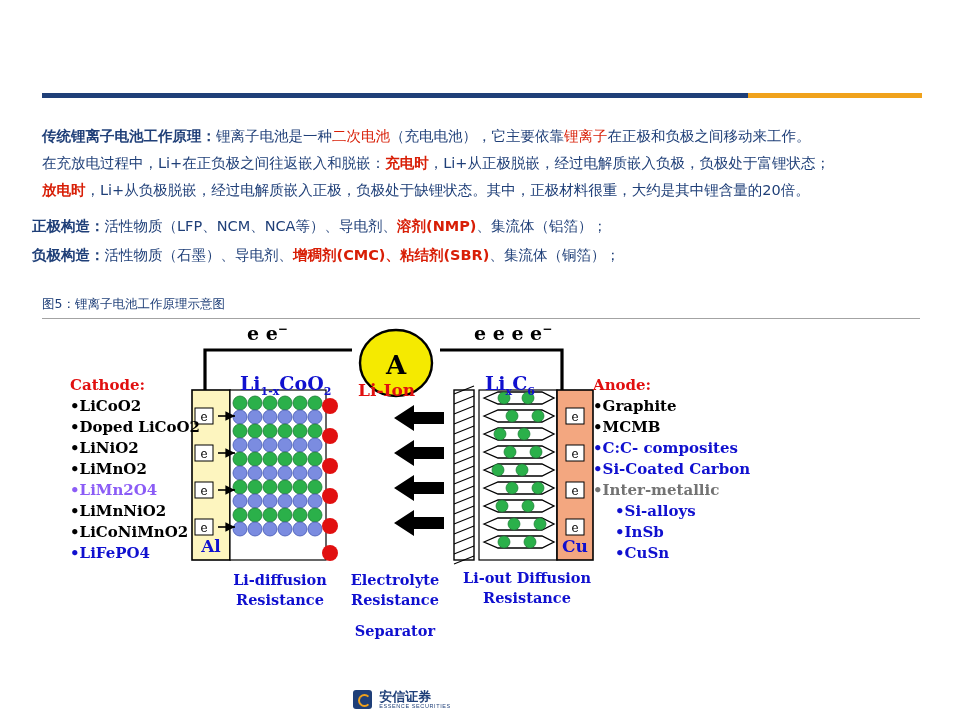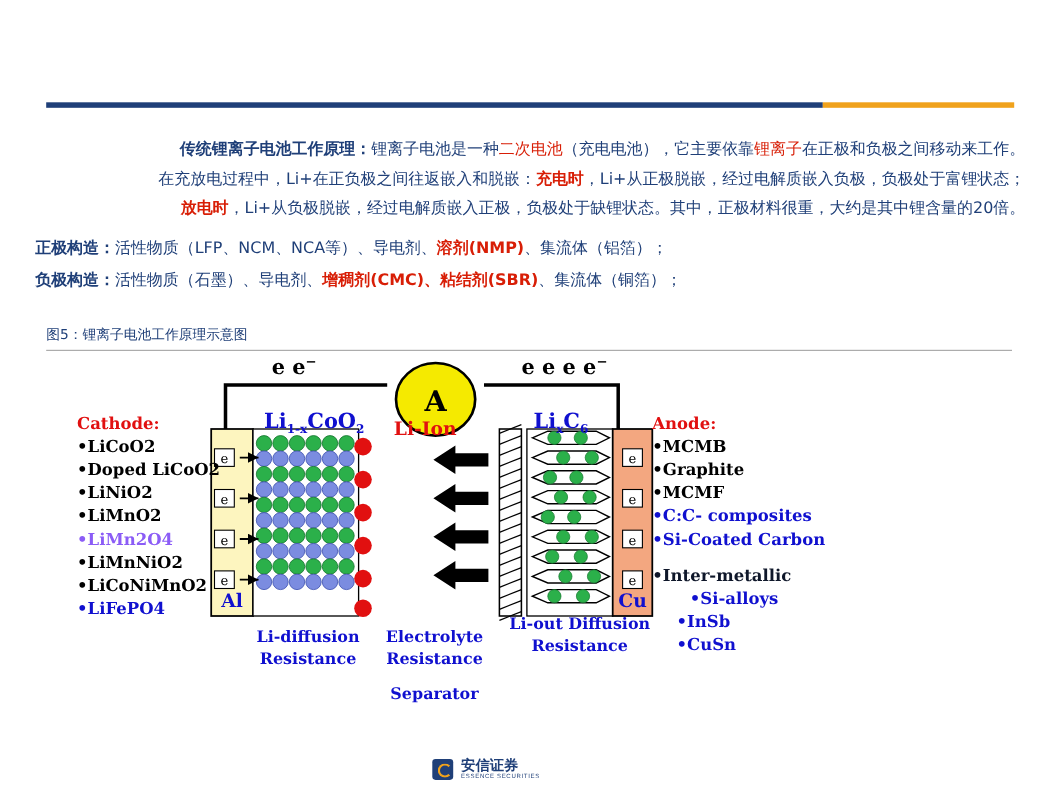--- a/index.html
+++ b/index.html
@@ -61,21 +61,20 @@
   
   .body-text {
     position: absolute;
     left: 42px;
     top: 123px;
     width: 890px;
     font-size: 14.5px;
     line-height: 27px;
     color: #1f3f78;
     font-family: "DejaVu Sans", sans-serif;
-    text-align: right;
   }
   .body-text p {
     margin: 0;
   }
   .b { font-weight: bold; }
   .red { color: #d81e06; }
   .red-b { color: #d81e06; font-weight: bold; }
 
   .struct-block {
     position: absolute;
@@ -127,21 +126,20 @@
   }
   .footer-logo {
     position: absolute;
     left: 0;
     top: 690px;
     width: 804px;
     display: flex;
     align-items: center;
     justify-content: center;
     gap: 7px;
-    margin-left: 40px;
   }
   .logo-mark {
     width: 19px;
     height: 19px;
     background: #1f3f78;
     border-radius: 3px;
     position: relative;
   }
   .logo-mark::after {
     content: "";
@@ -422,40 +420,39 @@
       <div style="color:#000;">•LiNiO2</div>
       <div style="color:#000;">•LiMnO2</div>
       <div style="color:#8b5cf6;">•LiMn2O4</div>
       <div style="color:#000;">•LiMnNiO2</div>
       <div style="color:#000;">•LiCoNiMnO2</div>
       <div style="color:#1010cf;">•LiFePO4</div>
     </div>
 
     <div style="position:absolute;left:551px;top:55px;font-family:'DejaVu Serif',serif;font-size:15px;font-weight:bold;color:#e11010;line-height:21px;">
       <div>Anode:</div>
+      <div style="color:#000;">•Graphite</div>
       <div style="color:#000;">•MCMB</div>
-      <div style="color:#000;">•Graphite</div>
-      <div style="color:#000;">•MCMF</div>
       <div style="color:#1010cf;">•C:C- composites</div>
       <div style="color:#1010cf;">•Si-Coated Carbon</div>
-      <div style="color:#0f172a;margin-top:12px;">•Inter-metallic</div>
-      <div style="color:#1010cf;padding-left:22px;margin-left:12px;">•Si-alloys</div>
+      <div style="color:#737373;">•Inter-metallic</div>
+      <div style="color:#1010cf;padding-left:22px;">•Si-alloys</div>
       <div style="color:#1010cf;padding-left:22px;">•InSb</div>
       <div style="color:#1010cf;padding-left:22px;">•CuSn</div>
     </div>
 
     <div style="position:absolute;left:168px;top:250px;width:140px;text-align:center;font-family:'DejaVu Serif',serif;font-size:14.5px;font-weight:bold;color:#1010cf;line-height:20px;">
       <div>Li-diffusion</div>
       <div>Resistance</div>
     </div>
     <div style="position:absolute;left:298px;top:250px;width:110px;text-align:center;font-family:'DejaVu Serif',serif;font-size:14.5px;font-weight:bold;color:#1010cf;line-height:20px;">
       <div>Electrolyte</div>
       <div>Resistance</div>
     </div>
-    <div style="position:absolute;left:410px;top:238px;width:150px;text-align:center;font-family:'DejaVu Serif',serif;font-size:14.5px;font-weight:bold;color:#1010cf;line-height:20px;">
+    <div style="position:absolute;left:410px;top:248px;width:150px;text-align:center;font-family:'DejaVu Serif',serif;font-size:14.5px;font-weight:bold;color:#1010cf;line-height:20px;">
       <div>Li-out Diffusion</div>
       <div>Resistance</div>
     </div>
     <div style="position:absolute;left:298px;top:302px;width:110px;text-align:center;font-family:'DejaVu Serif',serif;font-size:14.5px;font-weight:bold;color:#1010cf;">Separator</div>
   </div>
 
   <div class="footer-logo">
     <div class="logo-mark"></div>
     <div class="logo-text-wrap">
       <div class="logo-cn">安信证券</div>

